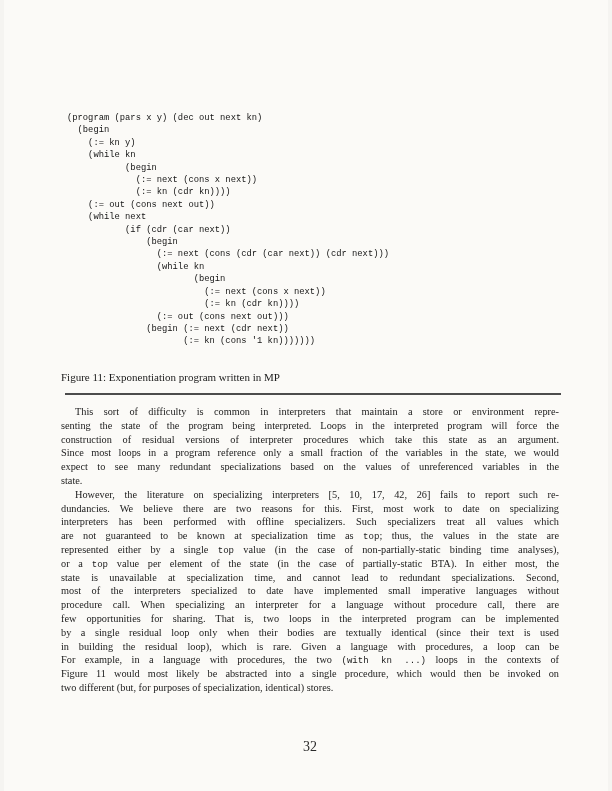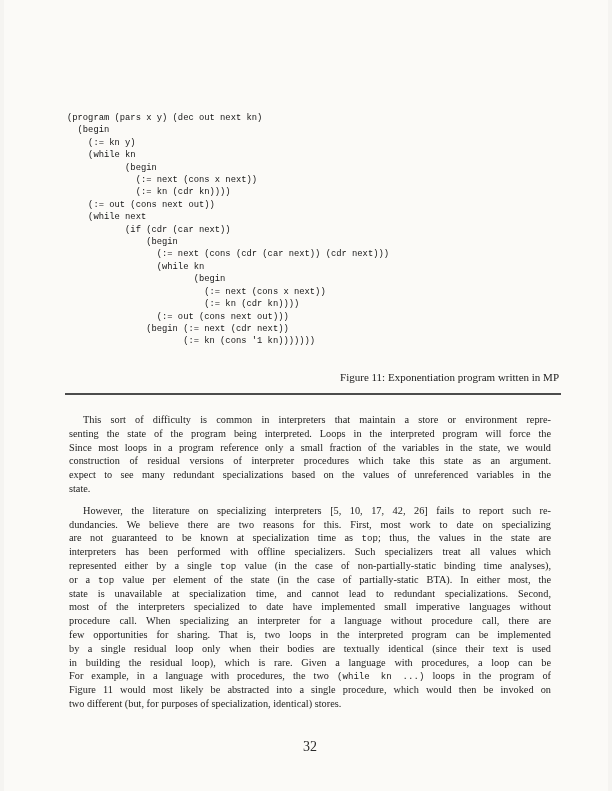--- a/index.html
+++ b/index.html
@@ -23,21 +23,21 @@
     white-space: pre;
     color: #141414;
     letter-spacing: 0px;
   }
   .code-line { white-space: pre; }
   .figure-caption {
     position: absolute;
     left: 57px;
     top: 371px;
     width: 498px;
-    text-align: right;
+    text-align: left;
     font-family: "Liberation Serif", "DejaVu Serif", serif;
     font-size: 11px;
     color: #1b1b1b;
   }
   .rule {
     position: absolute;
     left: 61px;
     top: 393px;
     width: 496px;
     height: 1.5px;
@@ -46,21 +46,21 @@
   .body-text {
     position: absolute;
     left: 57px;
     top: 405px;
     width: 498px;
     font-family: "Liberation Serif", "DejaVu Serif", serif;
     font-size: 10.3px;
     line-height: 13.8px;
     color: #1b1b1b;
   }
-  .paragraph { margin: 8px; }
+  .paragraph { margin: 0; }
   .line {
     text-align: justify;
     text-align-last: justify;
     height: 13.8px;
     overflow: visible;
   }
   .line.first { text-indent: 14px; }
   .line.last { text-align-last: left; }
   .mono {
     font-family: "Liberation Mono", "DejaVu Sans Mono", monospace;
@@ -85,39 +85,39 @@
   <div class="code-block"><div class="code-line">(program (pars x y) (dec out next kn)</div><div class="code-line">  (begin</div><div class="code-line">    (:= kn y)</div><div class="code-line">    (while kn</div><div class="code-line">           (begin</div><div class="code-line">             (:= next (cons x next))</div><div class="code-line">             (:= kn (cdr kn))))</div><div class="code-line">    (:= out (cons next out))</div><div class="code-line">    (while next</div><div class="code-line">           (if (cdr (car next))</div><div class="code-line">               (begin</div><div class="code-line">                 (:= next (cons (cdr (car next)) (cdr next)))</div><div class="code-line">                 (while kn</div><div class="code-line">                        (begin</div><div class="code-line">                          (:= next (cons x next))</div><div class="code-line">                          (:= kn (cdr kn))))</div><div class="code-line">                 (:= out (cons next out)))</div><div class="code-line">               (begin (:= next (cdr next))</div><div class="code-line">                      (:= kn (cons '1 kn)))))))</div></div>
 
   <div class="figure-caption">Figure 11: Exponentiation program written in MP</div>
 
   <div class="rule"></div>
 
   <div class="body-text">
       <div class="paragraph">
         <div class="line first"><span>This sort of difficulty is common in interpreters that maintain a store or environment repre-</span></div>
         <div class="line"><span>senting the state of the program being interpreted. Loops in the interpreted program will force the</span></div>
+        <div class="line"><span>construction of residual versions of interpreter procedures which take this state as an argument.</span></div>
         <div class="line"><span>Since most loops in a program reference only a small fraction of the variables in the state, we would</span></div>
-        <div class="line"><span>construction of residual versions of interpreter procedures which take this state as an argument.</span></div>
         <div class="line"><span>expect to see many redundant specializations based on the values of unreferenced variables in the</span></div>
         <div class="line last"><span>state.</span></div>
       </div>
       <div class="paragraph">
         <div class="line first"><span>However, the literature on specializing interpreters [5, 10, 17, 42, 26] fails to report such re-</span></div>
         <div class="line"><span>dundancies.  We believe there are two reasons for this.  First, most work to date on specializing</span></div>
+        <div class="line"><span>interpreters has been performed with offline specializers.  Such specializers treat all values which</span></div>
         <div class="line"><span>are not guaranteed to be known at specialization time as </span><span class="mono">top</span><span>; thus, the values in the state are</span></div>
-        <div class="line"><span>interpreters has been performed with offline specializers.  Such specializers treat all values which</span></div>
         <div class="line"><span>represented either by a single </span><span class="mono">top</span><span> value (in the case of non-partially-static binding time analyses),</span></div>
         <div class="line"><span>or a </span><span class="mono">top</span><span> value per element of the state (in the case of partially-static BTA). In either most, the</span></div>
         <div class="line"><span>state is unavailable at specialization time, and cannot lead to redundant specializations.  Second,</span></div>
         <div class="line"><span>most of the interpreters specialized to date have implemented small imperative languages without</span></div>
         <div class="line"><span>procedure call.  When specializing an interpreter for a language without procedure call, there are</span></div>
         <div class="line"><span>few opportunities for sharing.  That is, two loops in the interpreted program can be implemented</span></div>
         <div class="line"><span>by a single residual loop only when their bodies are textually identical (since their text is used</span></div>
         <div class="line"><span>in building the residual loop), which is rare.  Given a language with procedures, a loop can be</span></div>
-        <div class="line"><span>For example, in a language with procedures, the two </span><span class="mono">(while kn ...)</span><span> loops in the program of</span></div>
+        <div class="line"><span>For example, in a language with procedures, the two </span><span class="mono">(with kn ...)</span><span> loops in the contexts of</span></div>
         <div class="line"><span>Figure 11 would most likely be abstracted into a single procedure, which would then be invoked on</span></div>
         <div class="line last"><span>two different (but, for purposes of specialization, identical) stores.</span></div>
       </div>
     </div>
 
   <div class="page-number">32</div>
 
 </div>
 
 </body></html>

